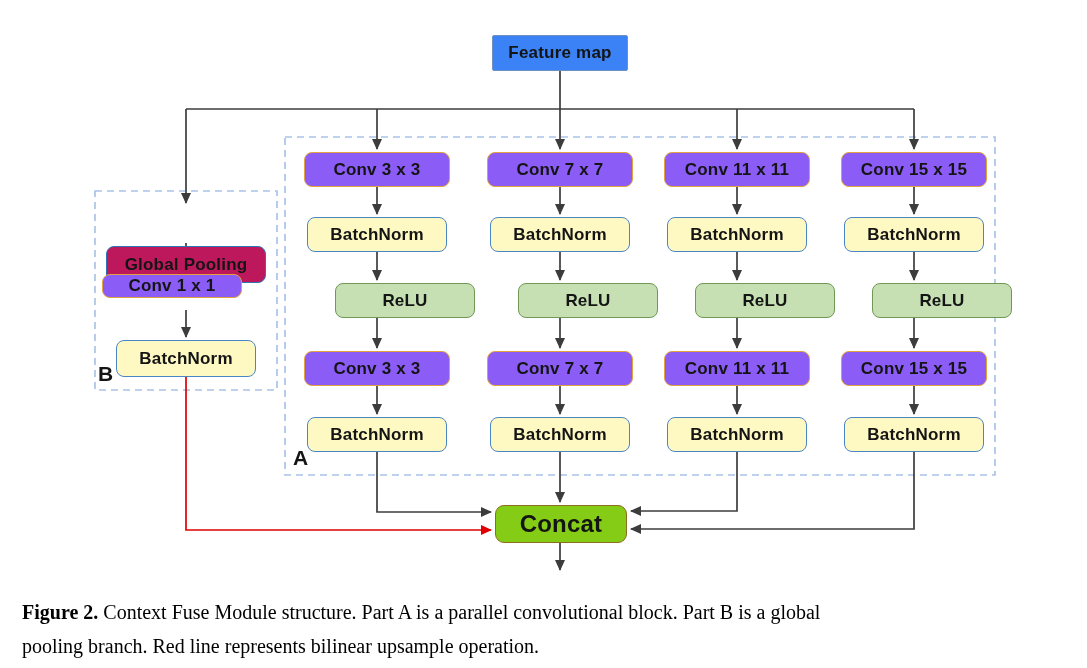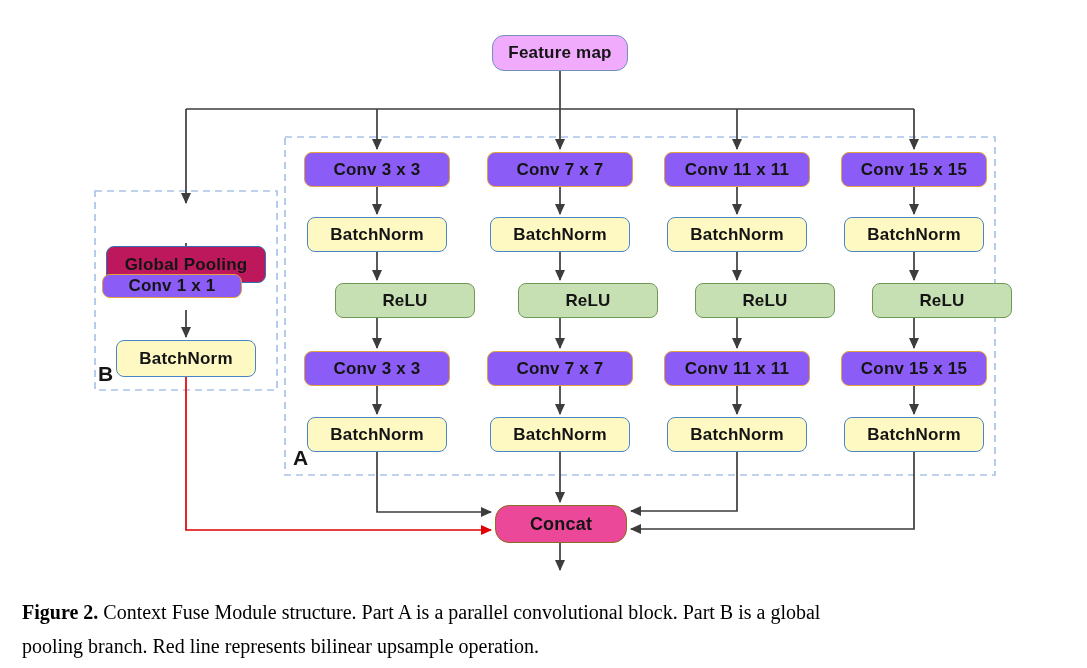--- a/index.html
+++ b/index.html
@@ -7,26 +7,26 @@
     position:relative; width:1087px; height:668px; background:#ffffff;
     font-family:"Liberation Sans", sans-serif; overflow:hidden;
   }
   svg.wires { position:absolute; left:0; top:0; width:1087px; height:668px; }
   .node {
     position:absolute; box-sizing:border-box;
     display:flex; align-items:center; justify-content:center;
     font-weight:700; font-size:17px; color:#141414; letter-spacing:0.2px;
     white-space:nowrap;
   }
-  .n-feature { background:#f0abfc; border:1.5px solid #7091BE; border-radius:12px; }
+  .n-feature { background:#3b82f6; border:1.5px solid #7091BE; border-radius:2px; }
   .n-conv    { background:#8b5cf6; border:1.7px solid #E2A33D; border-radius:8px; }
   .n-bn      { background:#fef9c3; border:1.7px solid #4A86C6; border-radius:8px; }
   .n-relu    { background:#C6E0B4; border:1.7px solid #6F9955; border-radius:8px;margin-left:28px; }
   .n-pool    { background:#be185d; border:1.7px solid #2E74B5; border-radius:8px;margin-top:40px; }
-  .n-concat  { background:#ec4899; border:1.8px solid #8A6D1E; border-radius:14px; font-size:18px; }
+  .n-concat  { background:#84cc16; border:1.8px solid #8A6D1E; border-radius:9px; font-size:24px; }
   .part-label {
     position:absolute; font-weight:700; font-size:21px; color:#141414;
   }
   .caption {
     position:absolute; left:10px; top:595px; width:1072px;
     font-family:"Liberation Serif", serif; font-size:20px; line-height:34px; color:#000;margin-left:12px;
   }
   .caption .figbold { font-weight:700; }
 </style>
 </head>

